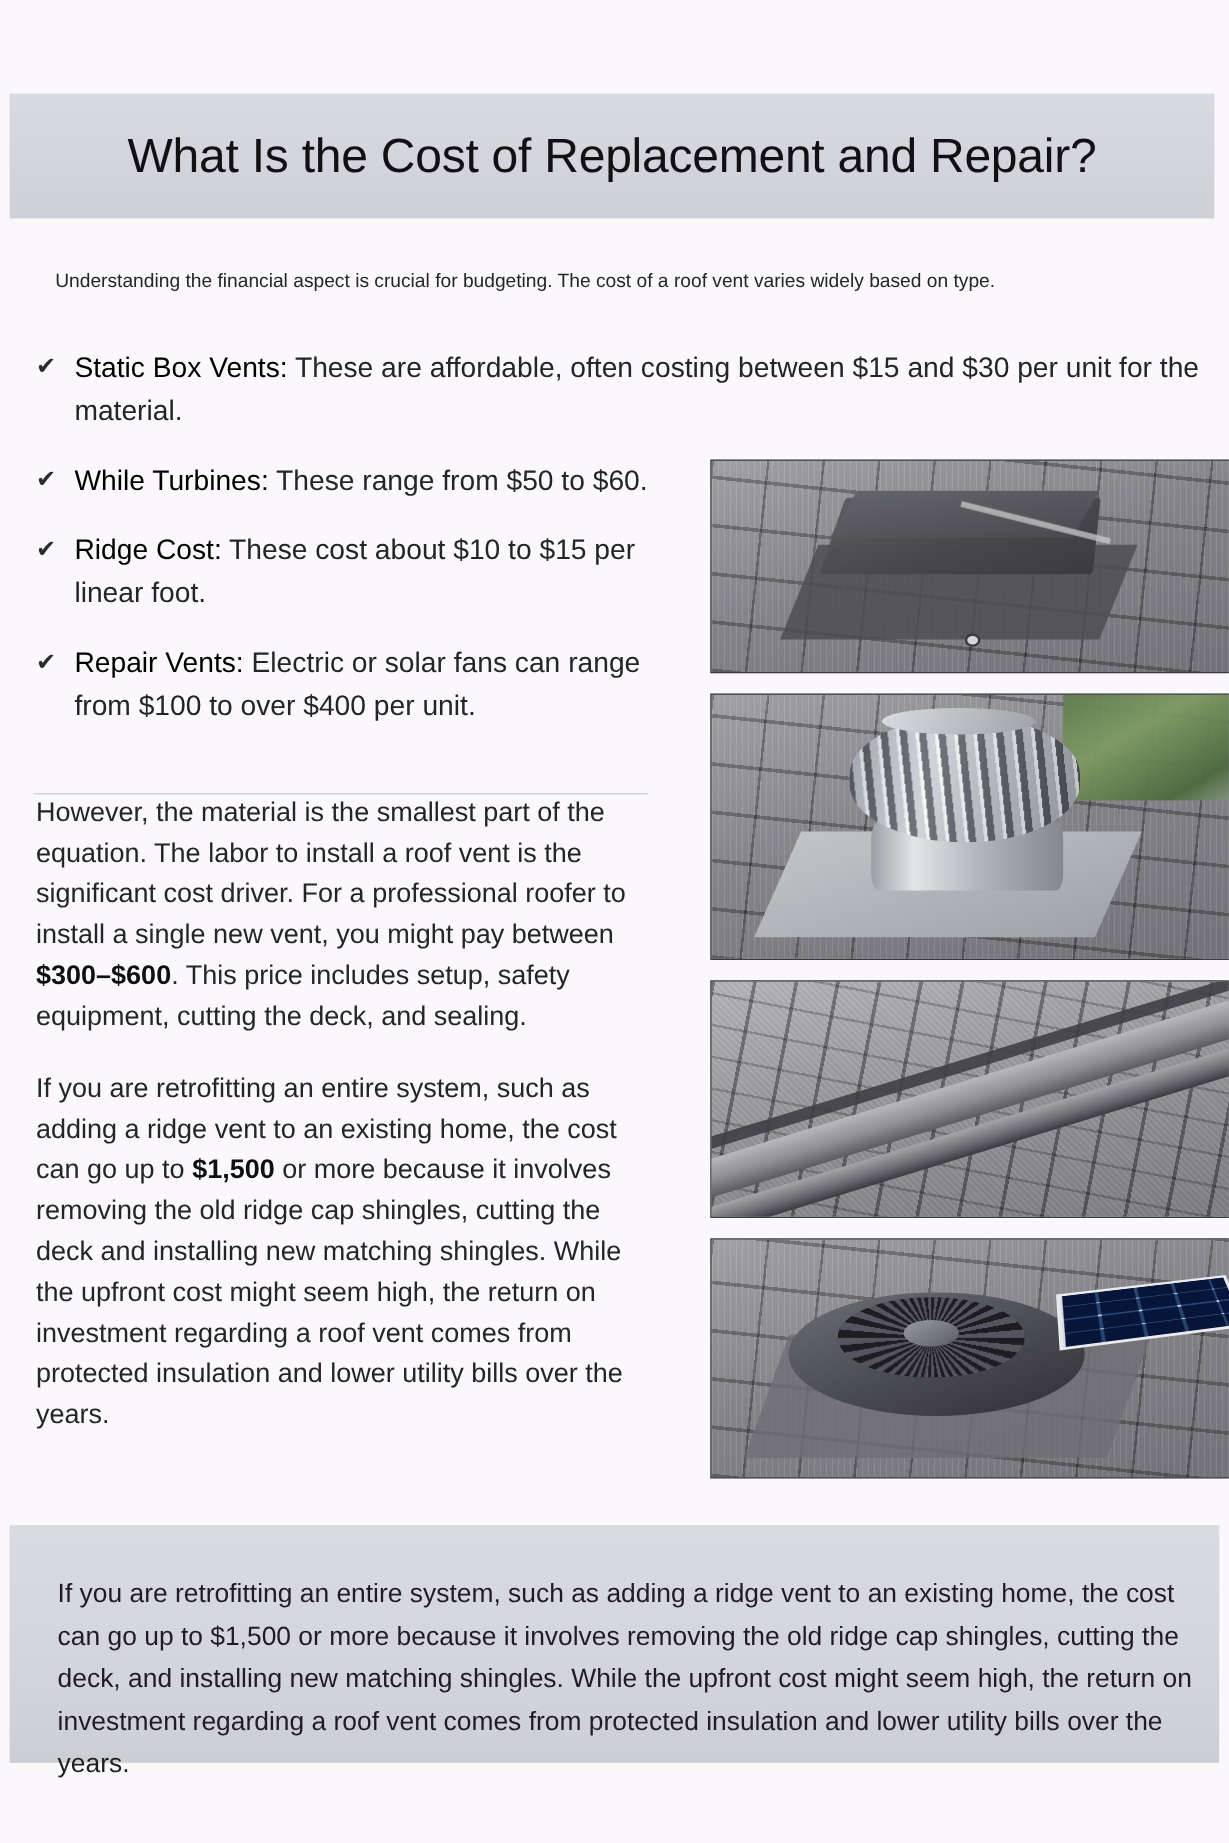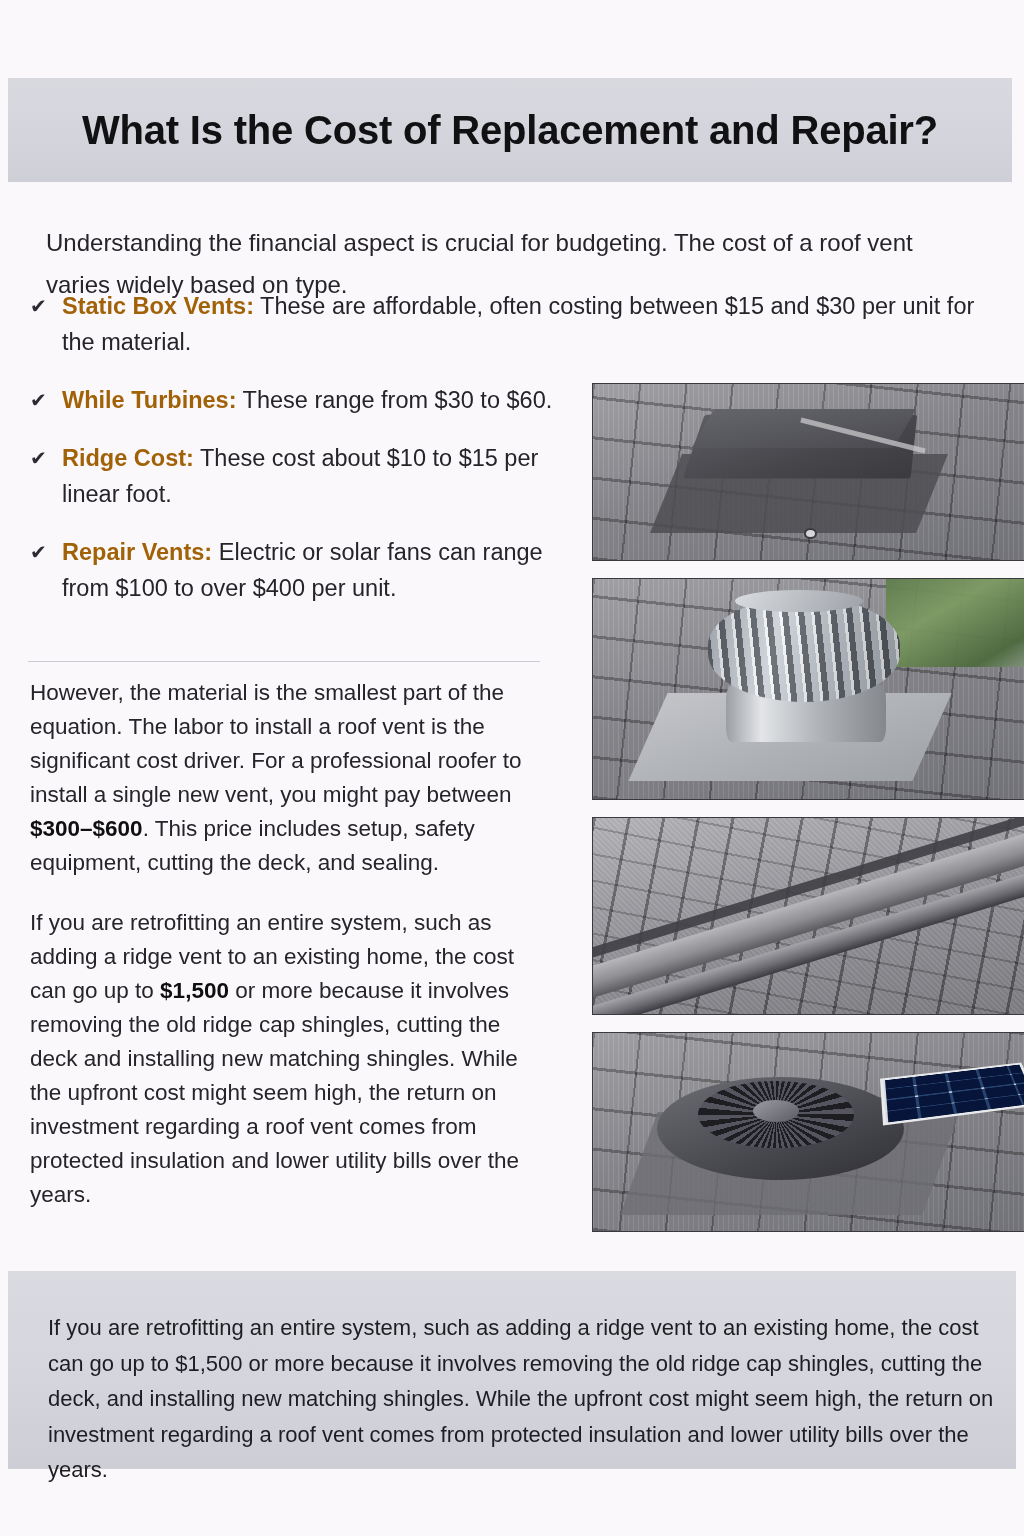--- a/index.html
+++ b/index.html
@@ -23,34 +23,34 @@
     top: 78px;
     width: 1004px;
     height: 104px;
     background: linear-gradient(180deg, #d9d9e0 0%, #d4d4dc 55%, #cfcfd8 100%);
     display: flex;
     align-items: center;
     justify-content: center;
   }
   .page-title {
     font-size: 40px;
-    font-weight: 700;
+    font-weight: 400;
     letter-spacing: -0.2px;
     color: #111114;
     text-align: center;
     white-space: nowrap;
   }
 
   
   .intro {
     position: absolute;
     left: 46px;
     top: 198px;
     width: 905px;
-    font-size: 24px;
+    font-size: 16px;
     line-height: 42px;
     color: #24242a;
   }
 
   
   .bullets {
     position: absolute;
     left: 30px;
     top: 288px;
     width: 945px;
@@ -70,39 +70,39 @@
   .bullet.narrow{ width: 500px; }
   .check-icon {
     position: absolute;
     left: 0;
     top: 0;
     font-size: 20px;
     line-height: 36px;
     color: #2b2b33;
   }
   .bullet-term {
-    font-weight: 700;
-    color: #a16207;
+    font-weight: 400;
+    color: #000000;
   }
 
   
   .divider {
     position: absolute;
     left: 28px;
     top: 661px;
     width: 512px;
     height: 1px;
     background: #c9c9d4;
   }
 
   
   .left-col {
     position: absolute;
     left: 30px;
-    top: 676px;
+    top: 660px;
     width: 506px;
   }
   .left-col p {
     margin: 0 0 26px 0;
     font-size: 22.5px;
     line-height: 34px;
     color: #24242a;
   }
   .left-col b { font-weight: 700; color: #0f0f12; }
 
@@ -342,21 +342,21 @@
 
 <p class="intro">Understanding the financial aspect is crucial for budgeting. The cost of a roof vent varies widely based on type.</p>
 
 <ul class="bullets">
   <li class="bullet wide">
     <span class="check-icon">✔</span>
     <span class="bullet-term">Static Box Vents:</span><span> These are affordable, often costing between $15 and $30 per unit for the material.</span>
   </li>
   <li class="bullet narrow">
     <span class="check-icon">✔</span>
-    <span class="bullet-term">While Turbines:</span><span> These range from $30 to $60.</span>
+    <span class="bullet-term">While Turbines:</span><span> These range from $50 to $60.</span>
   </li>
   <li class="bullet narrow">
     <span class="check-icon">✔</span>
     <span class="bullet-term">Ridge Cost:</span><span> These cost about $10 to $15 per linear foot.</span>
   </li>
   <li class="bullet narrow">
     <span class="check-icon">✔</span>
     <span class="bullet-term">Repair Vents:</span><span> Electric or solar fans can range from $100 to over $400 per unit.</span>
   </li>
 </ul>

